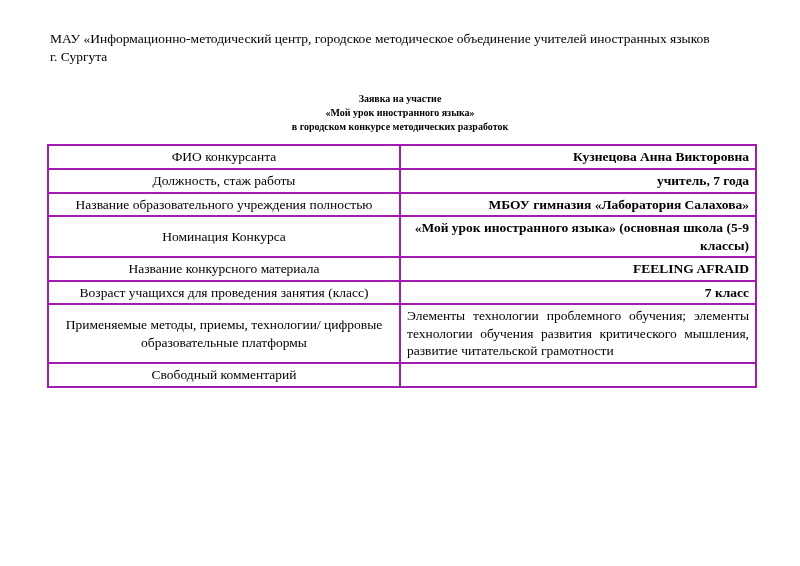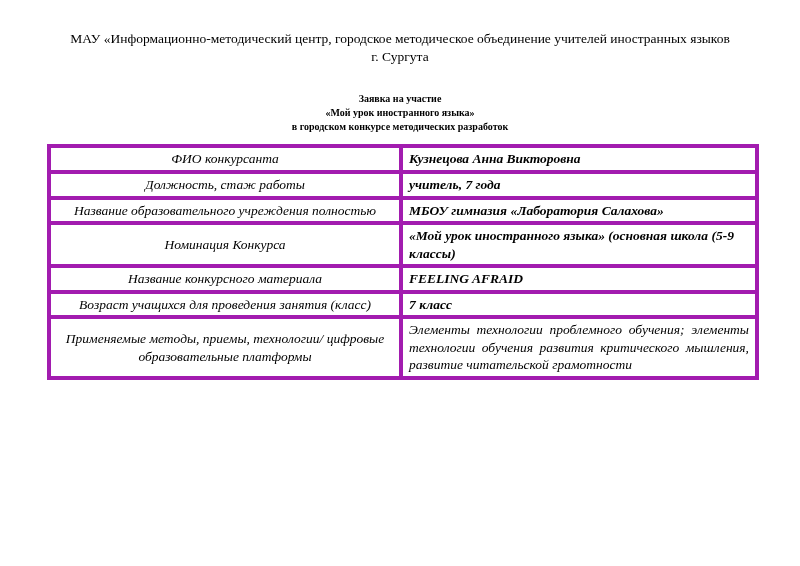--- a/index.html
+++ b/index.html
@@ -10,21 +10,21 @@
     font-family: "Liberation Serif", serif;
     color: #000000;
     overflow: hidden;
   }
   .page {
     width: 800px;
     height: 566px;
     padding-top: 30px;
   }
   .doc-header {
-    text-align: center;
+    text-align: left;
     font-size: 13.5px;
     line-height: 1.35;
     width: 700px;
     margin: 0 auto;
   }
   .doc-title {
     text-align: center;
     font-weight: bold;
     font-size: 10px;
     line-height: 1.4;
@@ -32,33 +32,32 @@
     margin-bottom: 10px;
   }
   table.app-table {
     border-collapse: collapse;
     width: 708px;
     margin-left: 47px;
     table-layout: fixed;
     font-size: 13.5px;
   }
   table.app-table td {
-    border: 4px solid #a21caf;
+    border: 2px solid #a21caf;
     padding: 2px 6px;
     vertical-align: middle;
     line-height: 1.3;
-    font-style: italic;
   }
   td.col-label {
     width: 352px;
     text-align: center;
   }
   td.col-value {
     width: 356px;
-    text-align: left;
+    text-align: right;
     font-weight: bold;
   }
   td.col-value.plain {
     font-weight: normal;
     text-align: justify;
     vertical-align: top;
     margin-top: 16px;
   }
   tr.row-empty td {
     height: 24px;
@@ -103,16 +102,20 @@
         <td class="col-value">FEELING AFRAID</td>
       </tr>
       <tr>
         <td class="col-label">Возраст учащихся для проведения занятия (класс)</td>
         <td class="col-value">7 класс</td>
       </tr>
       <tr>
         <td class="col-label">Применяемые методы, приемы, технологии/ цифровые образовательные платформы</td>
         <td class="col-value plain">Элементы технологии проблемного обучения; элементы технологии обучения развития   критического мышления, развитие читательской грамотности</td>
       </tr>
+      <tr class="row-empty">
+        <td class="col-label">Свободный комментарий</td>
+        <td class="col-value"></td>
+      </tr>
     </tbody>
   </table>
 
 </div>
 
 </body></html>

